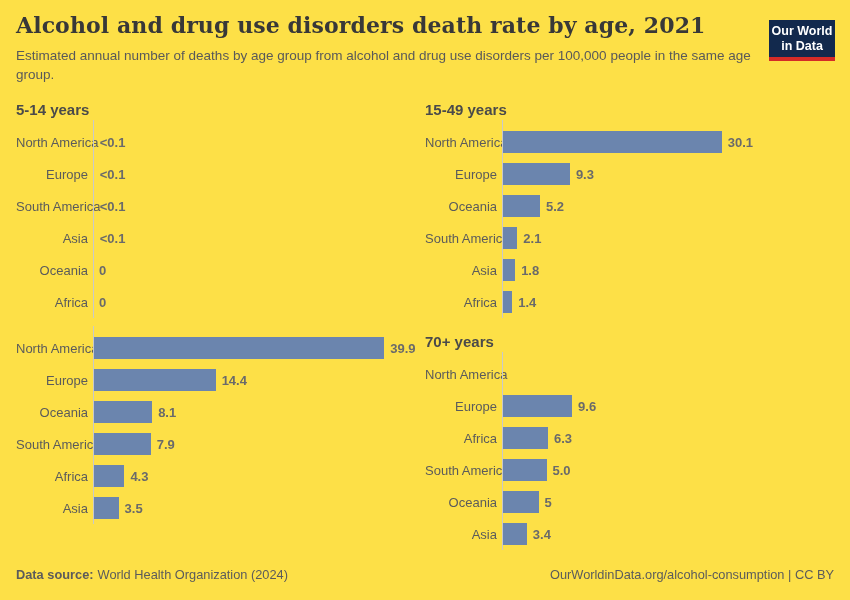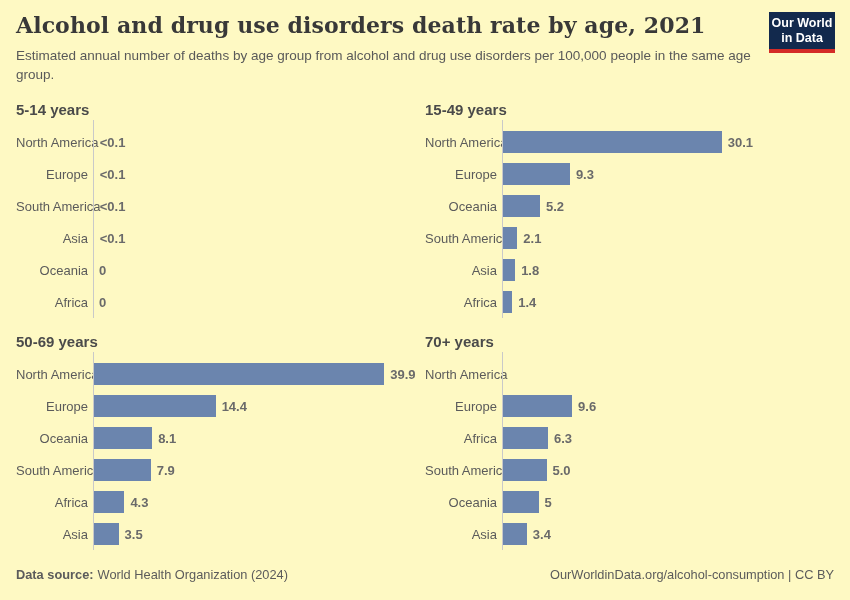--- a/index.html
+++ b/index.html
@@ -1,22 +1,22 @@
 <!DOCTYPE html>
 <html><head>
 <meta charset="utf-8">
 <style>
   html,body{margin:0;padding:0;background:#fff;}
   body{width:850px;height:600px;font-family:"Liberation Sans","DejaVu Sans",sans-serif;-webkit-font-smoothing:antialiased;}
-  .page{position:relative;width:850px;height:600px;box-sizing:border-box;padding:10px 16px 0 16px;overflow:hidden;background:#fef9c3;}
+  .page{position:relative;width:850px;height:600px;box-sizing:border-box;padding:10px 16px 0 16px;overflow:hidden;background:#fde047;}
 
   
   .title{font-family:"DejaVu Serif","Liberation Serif",serif;font-weight:700;font-size:22px;line-height:30px;color:#383838;letter-spacing:.1px;}
   .subtitle{margin-top:6px;font-size:13.5px;line-height:19px;color:#595959;max-width:738px;}
-  .logo{position:absolute;top:12px;right:15px;width:66px;text-align:center;color:#fff;font-weight:700;font-size:12.5px;line-height:15px;padding:4px 2px 3px 2px;box-sizing:border-box;}
+  .logo{position:absolute;top:20px;right:15px;width:66px;text-align:center;color:#fff;font-weight:700;font-size:12.5px;line-height:15px;padding:4px 2px 3px 2px;box-sizing:border-box;}
   .logo .red{position:absolute;left:0;right:0;bottom:-4px;height:4px;}
 
   
   .grid{display:grid;grid-template-columns:1fr 1fr;column-gap:0;row-gap:14px;margin-top:16px;}
   .panel{width:409px;}
   .panel-title{margin:0 0 6px 0;font-size:15px;line-height:20px;font-weight:700;color:#4a4a4a;}
   .rows{position:relative;}
   .axis-line{position:absolute;top:-6px;bottom:0;width:1px;}
   .row{display:flex;align-items:center;height:32px;}
   .row-label{width:77px;box-sizing:border-box;padding-right:5px;flex:0 0 auto;text-align:right;font-size:13px;color:#5b5b5b;white-space:nowrap;}
@@ -134,21 +134,20 @@
           <div class="row">
             <div class="row-label">Africa</div>
             <div class="bar-wrap">
               <div class="bar" style="width: 10.22px; background: rgb(107, 133, 174);"></div>
               <span class="value-label">1.4</span>
             </div>
           </div>
         </div>
     </section>
     <section class="panel">
-      <h3 class="panel-title">50-69 years</h3>
       <div class="rows">
           <div class="axis-line" style="left: 77px; background: rgb(201, 201, 201);"></div>
           <div class="row">
             <div class="row-label">North America</div>
             <div class="bar-wrap">
               <div class="bar" style="width: 291.27px; background: rgb(107, 133, 174);"></div>
               <span class="value-label">39.9</span>
             </div>
           </div>
           <div class="row">

